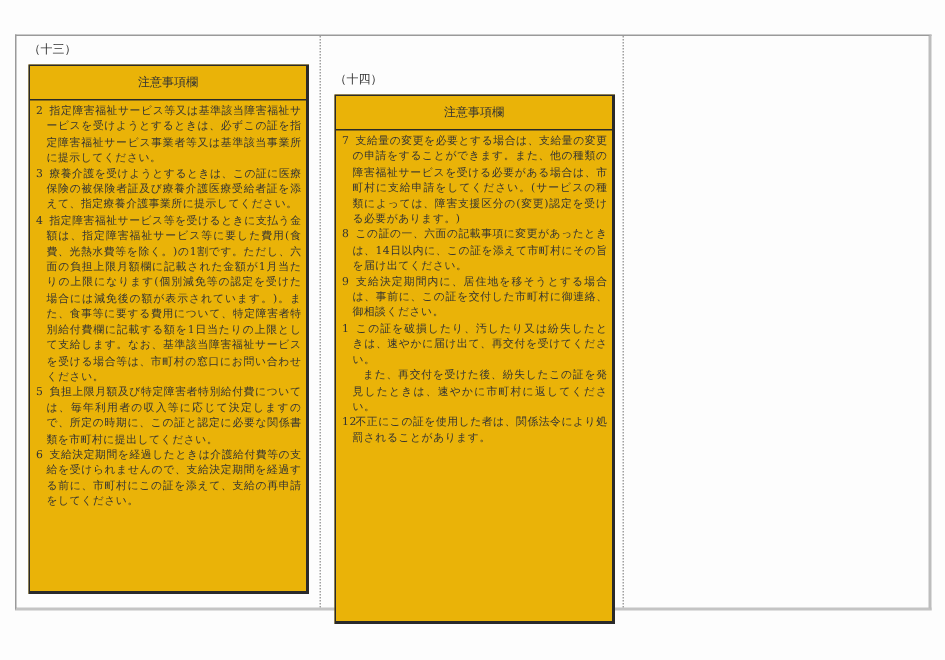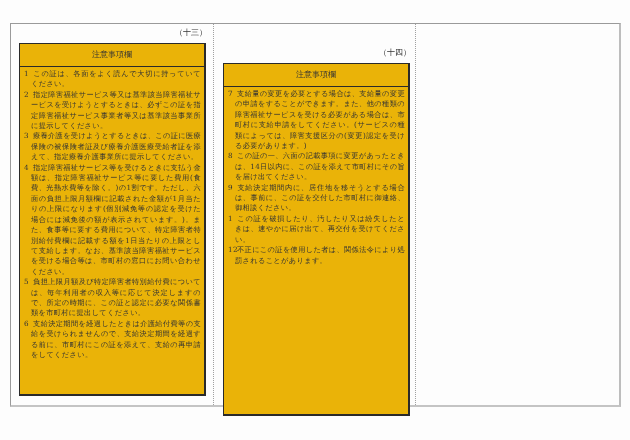--- a/index.html
+++ b/index.html
@@ -12,21 +12,21 @@
     border-top: 1px solid #9a9a9a; border-left: 1px solid #9a9a9a;
     border-right: 2px solid #bdbdbd; border-bottom: 2px solid #c4c4c4;
     background: #fdfdfd;
   }
   .divider {
     position: absolute; top: 24px; height: 381px; width: 0;
     border-left: 1px dotted #a0a0a0;
   }
   .panel { position: absolute; top: 27px; width: 188px; }
   .panel-title {
-    text-align: right; font-size: 8px; line-height: 12px; height: 13px; color: #333;
+    text-align: left; font-size: 8px; line-height: 12px; height: 13px; color: #333;
   }
   .box {
     position: absolute; top: 16px; left: 0; width: 184px; height: 350px;
     border: 1.5px solid #2a2a2a; border-right-width: 2px; border-bottom-width: 2px;
     background: #eab308;
   }
   .box-header {
     height: 22px; line-height: 22px; text-align: center; font-size: 8px;
     border-bottom: 1.5px solid #2a2a2a; color: #333;
   }
@@ -43,35 +43,34 @@
 
 <div class="frame"></div>
 <div class="divider" style="left:213px;"></div>
 <div class="divider" style="left:415px;"></div>
 
 <div class="panel" style="left:19px;">
   <div class="panel-title">（十三）</div>
   <div class="box">
     <div class="box-header">注意事項欄</div>
     <div class="items">
-      <div class="item"><span class="num">1</span><span>この証は、各面をよく読んで大切に持っていてください。</span></div>
       <div class="item"><span class="num">2</span><span>指定障害福祉サービス等又は基準該当障害福祉サービスを受けようとするときは、必ずこの証を指定障害福祉サービス事業者等又は基準該当事業所に提示してください。</span></div>
       <div class="item"><span class="num">3</span><span>療養介護を受けようとするときは、この証に医療保険の被保険者証及び療養介護医療受給者証を添えて、指定療養介護事業所に提示してください。</span></div>
       <div class="item"><span class="num">4</span><span>指定障害福祉サービス等を受けるときに支払う金額は、指定障害福祉サービス等に要した費用(食費、光熱水費等を除く。)の1割です。ただし、六面の負担上限月額欄に記載された金額が1月当たりの上限になります(個別減免等の認定を受けた場合には減免後の額が表示されています。)。また、食事等に要する費用について、特定障害者特別給付費欄に記載する額を1日当たりの上限として支給します。なお、基準該当障害福祉サービスを受ける場合等は、市町村の窓口にお問い合わせください。</span></div>
       <div class="item"><span class="num">5</span><span>負担上限月額及び特定障害者特別給付費については、毎年利用者の収入等に応じて決定しますので、所定の時期に、この証と認定に必要な関係書類を市町村に提出してください。</span></div>
       <div class="item"><span class="num">6</span><span>支給決定期間を経過したときは介護給付費等の支給を受けられませんので、支給決定期間を経過する前に、市町村にこの証を添えて、支給の再申請をしてください。</span></div>
     </div>
   </div>
 </div>
 
 <div class="panel" style="left:223px;margin-top:20px;">
   <div class="panel-title">（十四）</div>
   <div class="box">
     <div class="box-header">注意事項欄</div>
     <div class="items">
       <div class="item"><span class="num">7</span><span>支給量の変更を必要とする場合は、支給量の変更の申請をすることができます。また、他の種類の障害福祉サービスを受ける必要がある場合は、市町村に支給申請をしてください。(サービスの種類によっては、障害支援区分の(変更)認定を受ける必要があります。)</span></div>
       <div class="item"><span class="num">8</span><span>この証の一、六面の記載事項に変更があったときは、14日以内に、この証を添えて市町村にその旨を届け出てください。</span></div>
       <div class="item"><span class="num">9</span><span>支給決定期間内に、居住地を移そうとする場合は、事前に、この証を交付した市町村に御連絡、御相談ください。</span></div>
-      <div class="item"><span class="num">1</span><span>この証を破損したり、汚したり又は紛失したときは、速やかに届け出て、再交付を受けてください。</span></div>
+      <div class="item"><span class="num">1</span><span>この証を破損したり、汚したり又は紛失したときは、速やかに届け出て、再交付を受けてください。</span><span class="para">また、再交付を受けた後、紛失したこの証を発見したときは、速やかに市町村に返してください。</span></div>
       <div class="item"><span class="num">12</span><span>不正にこの証を使用した者は、関係法令により処罰されることがあります。</span></div>
     </div>
   </div>
 </div>
 
 </body></html>

